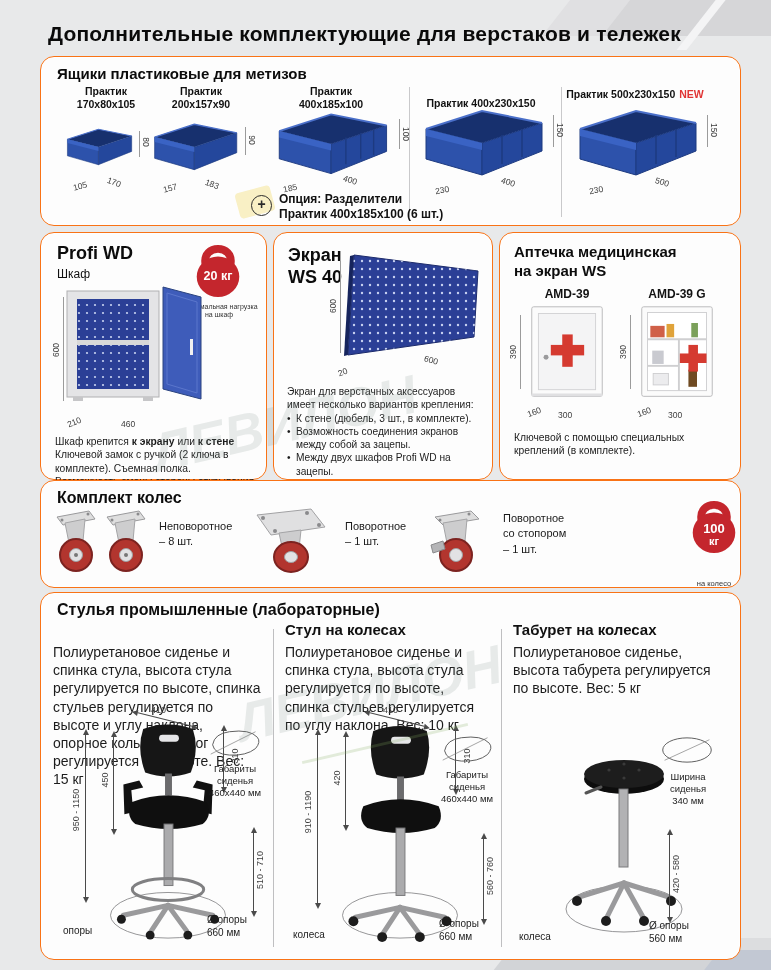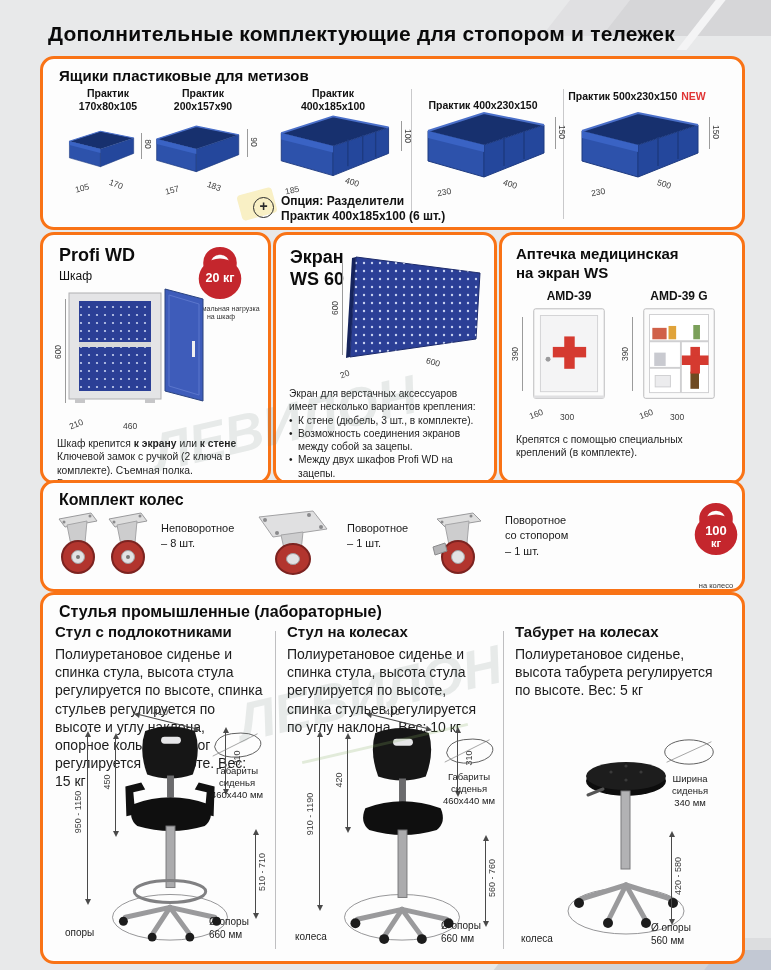--- a/index.html
+++ b/index.html
@@ -5,21 +5,21 @@
   html,body{margin:0;padding:0;}
   body{
     width:771px;height:970px;position:relative;overflow:hidden;
     background:#e8e9ea;
     font-family:"Liberation Sans", sans-serif;
     color:#111;
   }
   .abs{position:absolute;}
   .panel{
     position:absolute;background:#fdfdfd;
-    border:3px solid #f97316;border-radius:14px;
+    border:1px solid #f97316;border-radius:14px;
     box-shadow:0 0 0 1px rgba(255,255,255,.6) inset;
   }
   .sec-title{position:absolute;font-weight:bold;font-size:16px;color:#0c0c0c;white-space:nowrap;}
   .h1{position:absolute;font-weight:bold;font-size:21px;color:#0a0a0a;white-space:nowrap;letter-spacing:.2px;}
   .pname{position:absolute;font-weight:bold;font-size:10.5px;text-align:center;line-height:1.2;white-space:nowrap;}
   .badge-new{color:#e03434;font-weight:bold;margin-left:4px;}
   .dim{position:absolute;font-size:8.5px;color:#3c3c3c;white-space:nowrap;}
   .rcw{transform:rotate(90deg);}
   .rccw{transform:rotate(-90deg);}
   .desc{position:absolute;font-size:14px;line-height:1.3;color:#1c1c1c;}
@@ -54,21 +54,21 @@
 </head>
 <body>
 
 <div class="deco" style="left:610px;top:-10px;width:230px;height:46px;background:#d6d6d8;"></div>
 <div class="deco" style="left:560px;top:-10px;width:60px;height:46px;background:#e0e0e2;"></div>
 <div class="deco" style="left:700px;top:-10px;width:10px;height:60px;background:#f4f4f5;"></div>
 <div class="deco" style="left:600px;top:938px;width:230px;height:26px;background:#dcdddf;"></div>
 <div class="deco" style="left:500px;top:954px;width:300px;height:16px;background:#d2d4d7;"></div>
 <div class="deco" style="left:712px;top:950px;width:80px;height:20px;background:#c2c8d3;"></div>
 
-<div class="h1" style="left:48px;top:22px;">Дополнительные комплектующие для стопором и тележек</div>
+<div class="h1" style="left:48px;top:22px;">Дополнительные комплектующие для верстаков и тележек</div>
 
 <div class="panel" style="left:40px;top:56px;width:699px;height:168px;">
   <div class="sec-title" style="left:16px;top:8px;font-size:15px;">Ящики пластиковые для метизов</div>
 
   <div class="divider-v" style="left:368px;top:30px;height:130px;"></div>
   <div class="divider-v" style="left:520px;top:30px;height:130px;"></div>
 
   <div class="pname" style="left:5px;top:28px;width:120px;">
     <div>Практик</div>
       <div>170x80x105</div>
@@ -196,21 +196,21 @@
   <div class="dim" style="left:80px;top:186px;">460</div>
 
   <div class="desc" style="left:14px;top:202px;width:202px;font-size:10.3px;">
     <span>Шкаф крепится</span> <b>к экрану</b> <span>или</span> <b>к стене</b>
     <span>Ключевой замок с ручкой (2 ключа в комплекте). Съемная полка. Возможность смены стороны открывания.</span>
   </div>
 </div>
 
 <div class="panel" style="left:273px;top:232px;width:218px;height:246px;">
   <div class="sec-title" style="left:14px;top:12px;font-size:18px;">Экран</div>
-  <div class="sec-title" style="left:14px;top:34px;font-size:18px;">WS 60</div>
+  <div class="sec-title" style="left:14px;top:34px;font-size:18px;">WS 40</div>
 
   <svg class="abs" style="left:52px;top:16px;" width="160" height="126" viewBox="0 0 160 126">
     <defs>
       <pattern id="pd2" width="8" height="8" patternUnits="userSpaceOnUse">
         <circle cx="4" cy="4" r="1.2" fill="#c7d1f0"></circle>
       </pattern>
       <clipPath id="pegclip">
           <polygon points="28,6 152,22 148,88 22,106"></polygon>
         </clipPath>
     </defs>
@@ -268,21 +268,21 @@
 
   <div class="mline" style="left:20px;top:82px;width:1px;height:74px;"></div>
   <div class="dim rccw" style="left:6px;top:114px;">390</div>
   <div class="dim" style="left:27px;top:174px;transform:rotate(-20deg);">160</div>
   <div class="dim" style="left:58px;top:177px;">300</div>
   <div class="mline" style="left:130px;top:82px;width:1px;height:74px;"></div>
   <div class="dim rccw" style="left:116px;top:114px;">390</div>
   <div class="dim" style="left:137px;top:174px;transform:rotate(-20deg);">160</div>
   <div class="dim" style="left:168px;top:177px;">300</div>
 
-  <div class="desc" style="left:14px;top:198px;width:205px;font-size:10.3px;">Крепятся с помощью специальных креплений (в комплекте).</div>
+  <div class="desc" style="left:14px;top:198px;width:205px;font-size:10.3px;">Ключевой с помощью специальных креплений (в комплекте).</div>
 </div>
 
 <div class="panel" style="left:40px;top:480px;width:699px;height:106px;">
   <div class="sec-title" style="left:16px;top:8px;">Комплект колес</div>
 
   <svg class="abs" style="left:14px;top:26px;" width="96" height="70" viewBox="0 0 96 70">
     <g>
       <polygon points="2,10 34,4 40,12 8,18" fill="#dedede" stroke="#9a9a9c"></polygon>
       <circle cx="7" cy="13" r="1.5" fill="#8a8a8c"></circle>
         <circle cx="33" cy="7" r="1.5" fill="#8a8a8c"></circle>
@@ -347,21 +347,20 @@
   </div>
   <div class="kb-note" style="left:640px;top:76px;width:66px;font-size:7.5px;margin-top:22px;">на колесо</div>
 </div>
 
 <div class="panel" style="left:40px;top:592px;width:699px;height:366px;">
   <div class="sec-title" style="left:16px;top:8px;">Стулья промышленные (лабораторные)</div>
 
   <div class="divider-v" style="left:232px;top:36px;height:318px;background:#bfbfc1;"></div>
   <div class="divider-v" style="left:460px;top:36px;height:318px;background:#bfbfc1;"></div>
 
-  <div class="chair-head" style="left:12px;top:28px;">Стул с подлокотниками</div>
   <div class="desc" style="left:12px;top:50px;width:208px;">Полиуретановое сиденье и спинка стула, высота стула регулируется по высоте, спинка стульев регулируется по высоте и углу наклона, опорное кольцо для ног регулируется по высоте. Вес: 15 кг</div>
 
   <div class="ha" style="left:96px;top:126px;width:56px;transform:rotate(14deg);"></div>
   <div class="dim" style="left:110px;top:112px;font-size:9px;">410</div>
 
   <svg class="abs" style="left:52px;top:126px;" width="150" height="228" viewBox="0 0 150 230">
     <ellipse cx="75" cy="198" rx="58" ry="23" fill="none" stroke="#8a8a8c" stroke-width="0.9"></ellipse>
     <path d="M50,10 q25,-9 50,0 q7,20 -2,44 q-23,8 -46,0 q-9,-24 -2,-44 z" fill="#161616"></path>
     <rect x="66" y="16" width="20" height="7" rx="3.5" fill="#e6e6e8"></rect>
     <rect x="72" y="55" width="7" height="22" fill="#6b6b6d"></rect>

